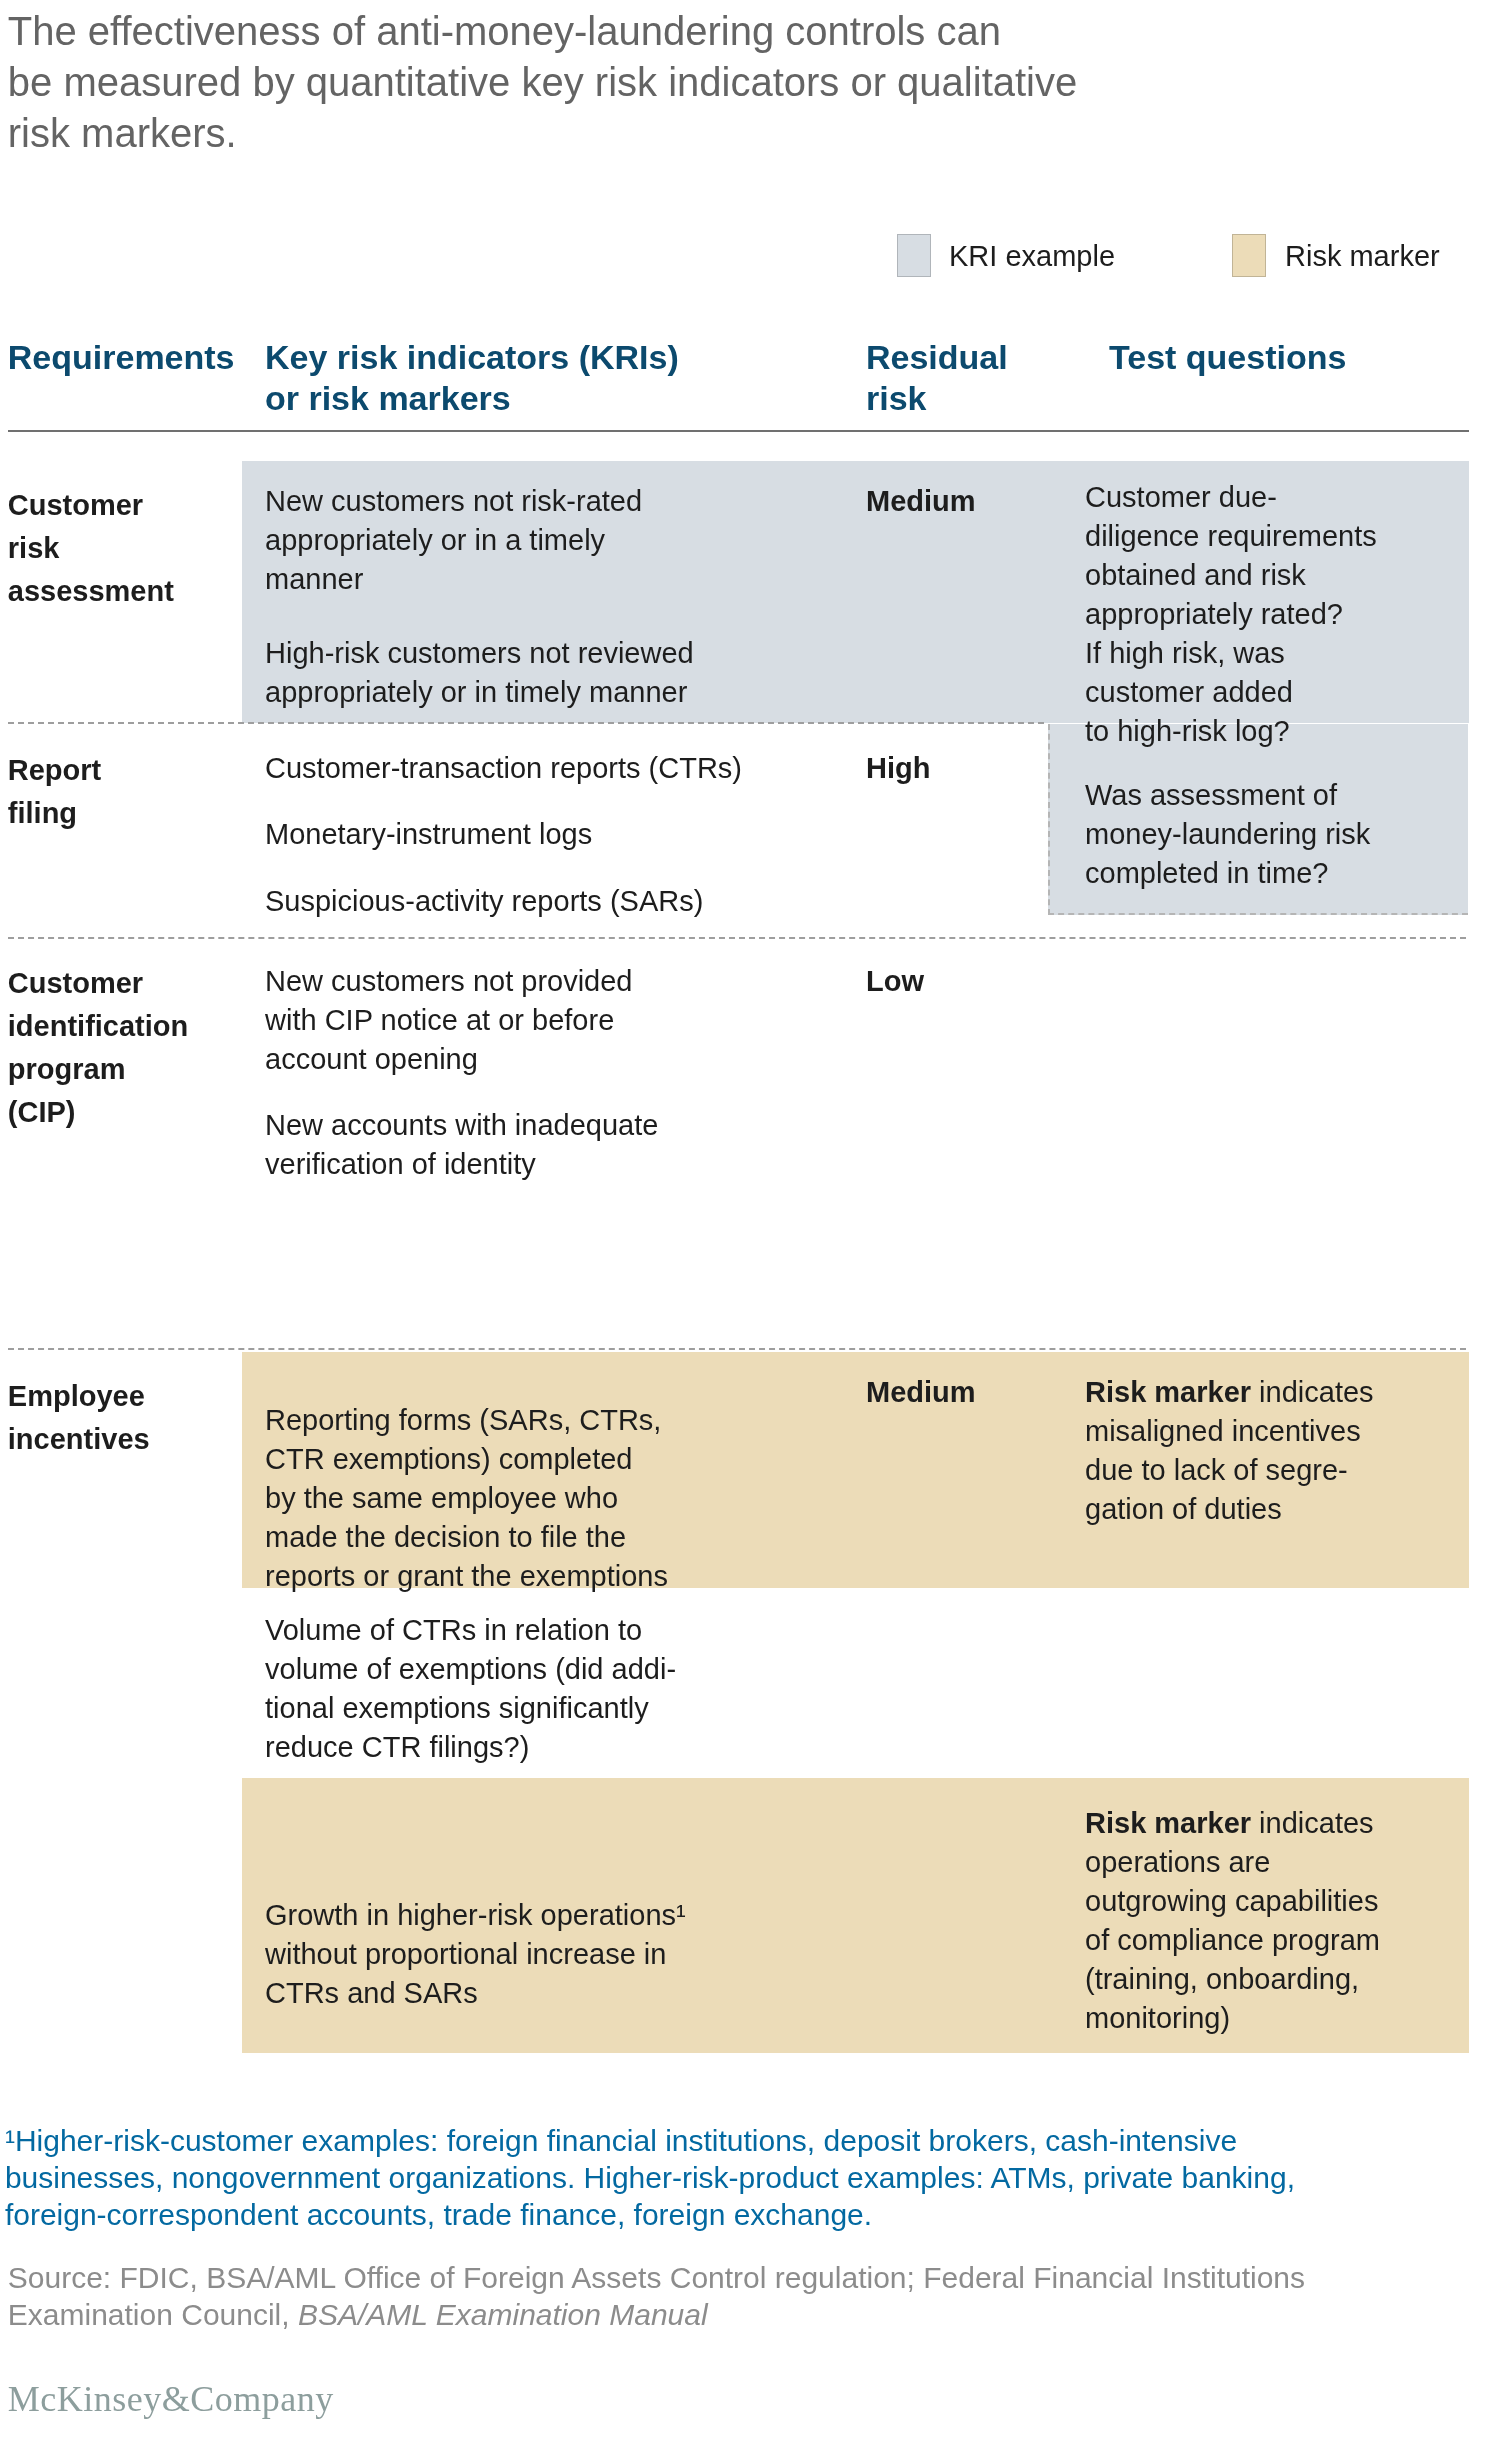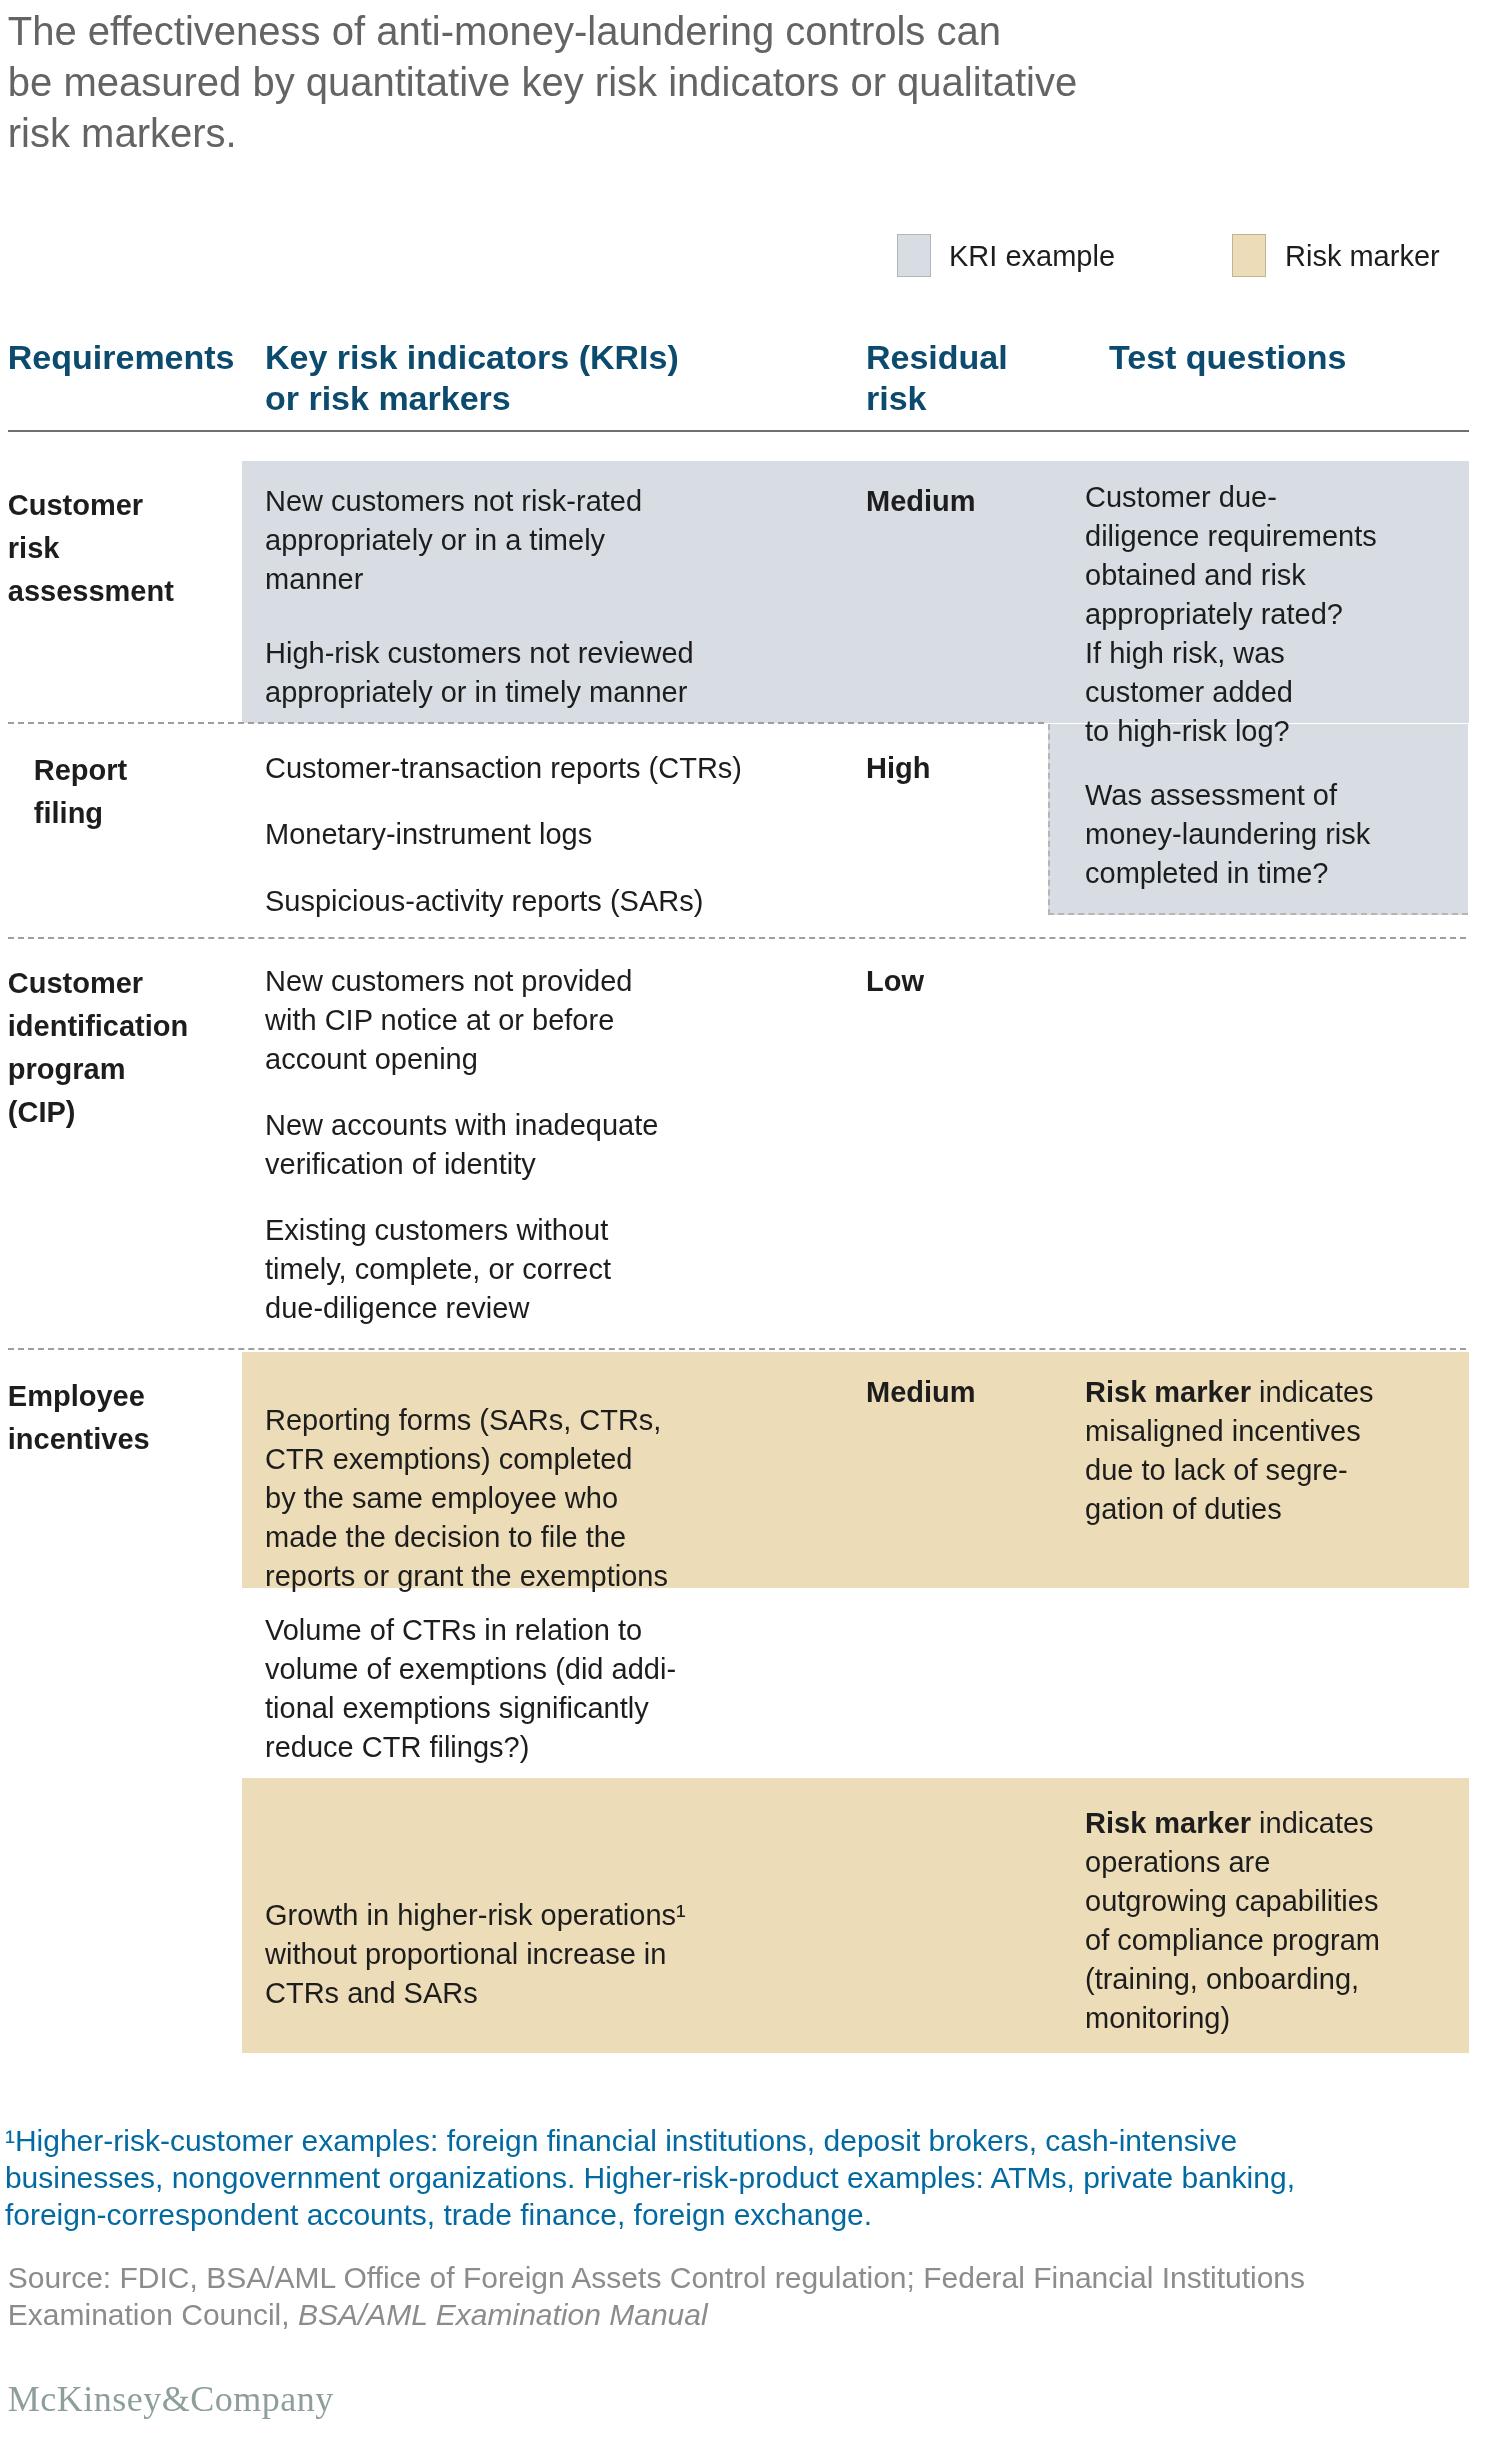--- a/index.html
+++ b/index.html
@@ -74,39 +74,36 @@
 diligence requirements
 obtained and risk
 appropriately rated?
 If high risk, was
 customer added
 to high-risk log?</div>
   <div class="t" style="left:1085px;top:776px;">Was assessment of
 money-laundering risk
 completed in time?</div>
 
-  <div class="t req" style="left:7.8px;top:749px;margin-left:26px;">Report
+  <div class="t req" style="left:7.8px;top:749px;">Report
 filing</div>
   <div class="t" style="left:265px;top:749px;">Customer-transaction reports (CTRs)</div>
   <div class="t" style="left:265px;top:815px;">Monetary-instrument logs</div>
   <div class="t" style="left:265px;top:882px;">Suspicious-activity reports (SARs)</div>
   <div class="t risk" style="left:866px;top:749px;">High</div>
 
   <div class="t req" style="left:7.8px;top:962px;">Customer
 identification
 program
 (CIP)</div>
   <div class="t" style="left:265px;top:962px;">New customers not provided
 with CIP notice at or before
 account opening</div>
   <div class="t" style="left:265px;top:1106px;">New accounts with inadequate
 verification of identity</div>
-  <div class="t" style="left:265px;top:1211px;">Existing customers without
-timely, complete, or correct
-due-diligence review</div>
   <div class="t risk" style="left:866px;top:962px;text-align:center;">Low</div>
 
   <div class="t req" style="left:7.8px;top:1375px;">Employee
 incentives</div>
   <div class="t" style="left:265px;top:1373px;margin-top:28px;">Reporting forms (SARs, CTRs,
 CTR exemptions) completed
 by the same employee who
 made the decision to file the
 reports or grant the exemptions</div>
   <div class="t risk" style="left:866px;top:1373px;">Medium</div>

